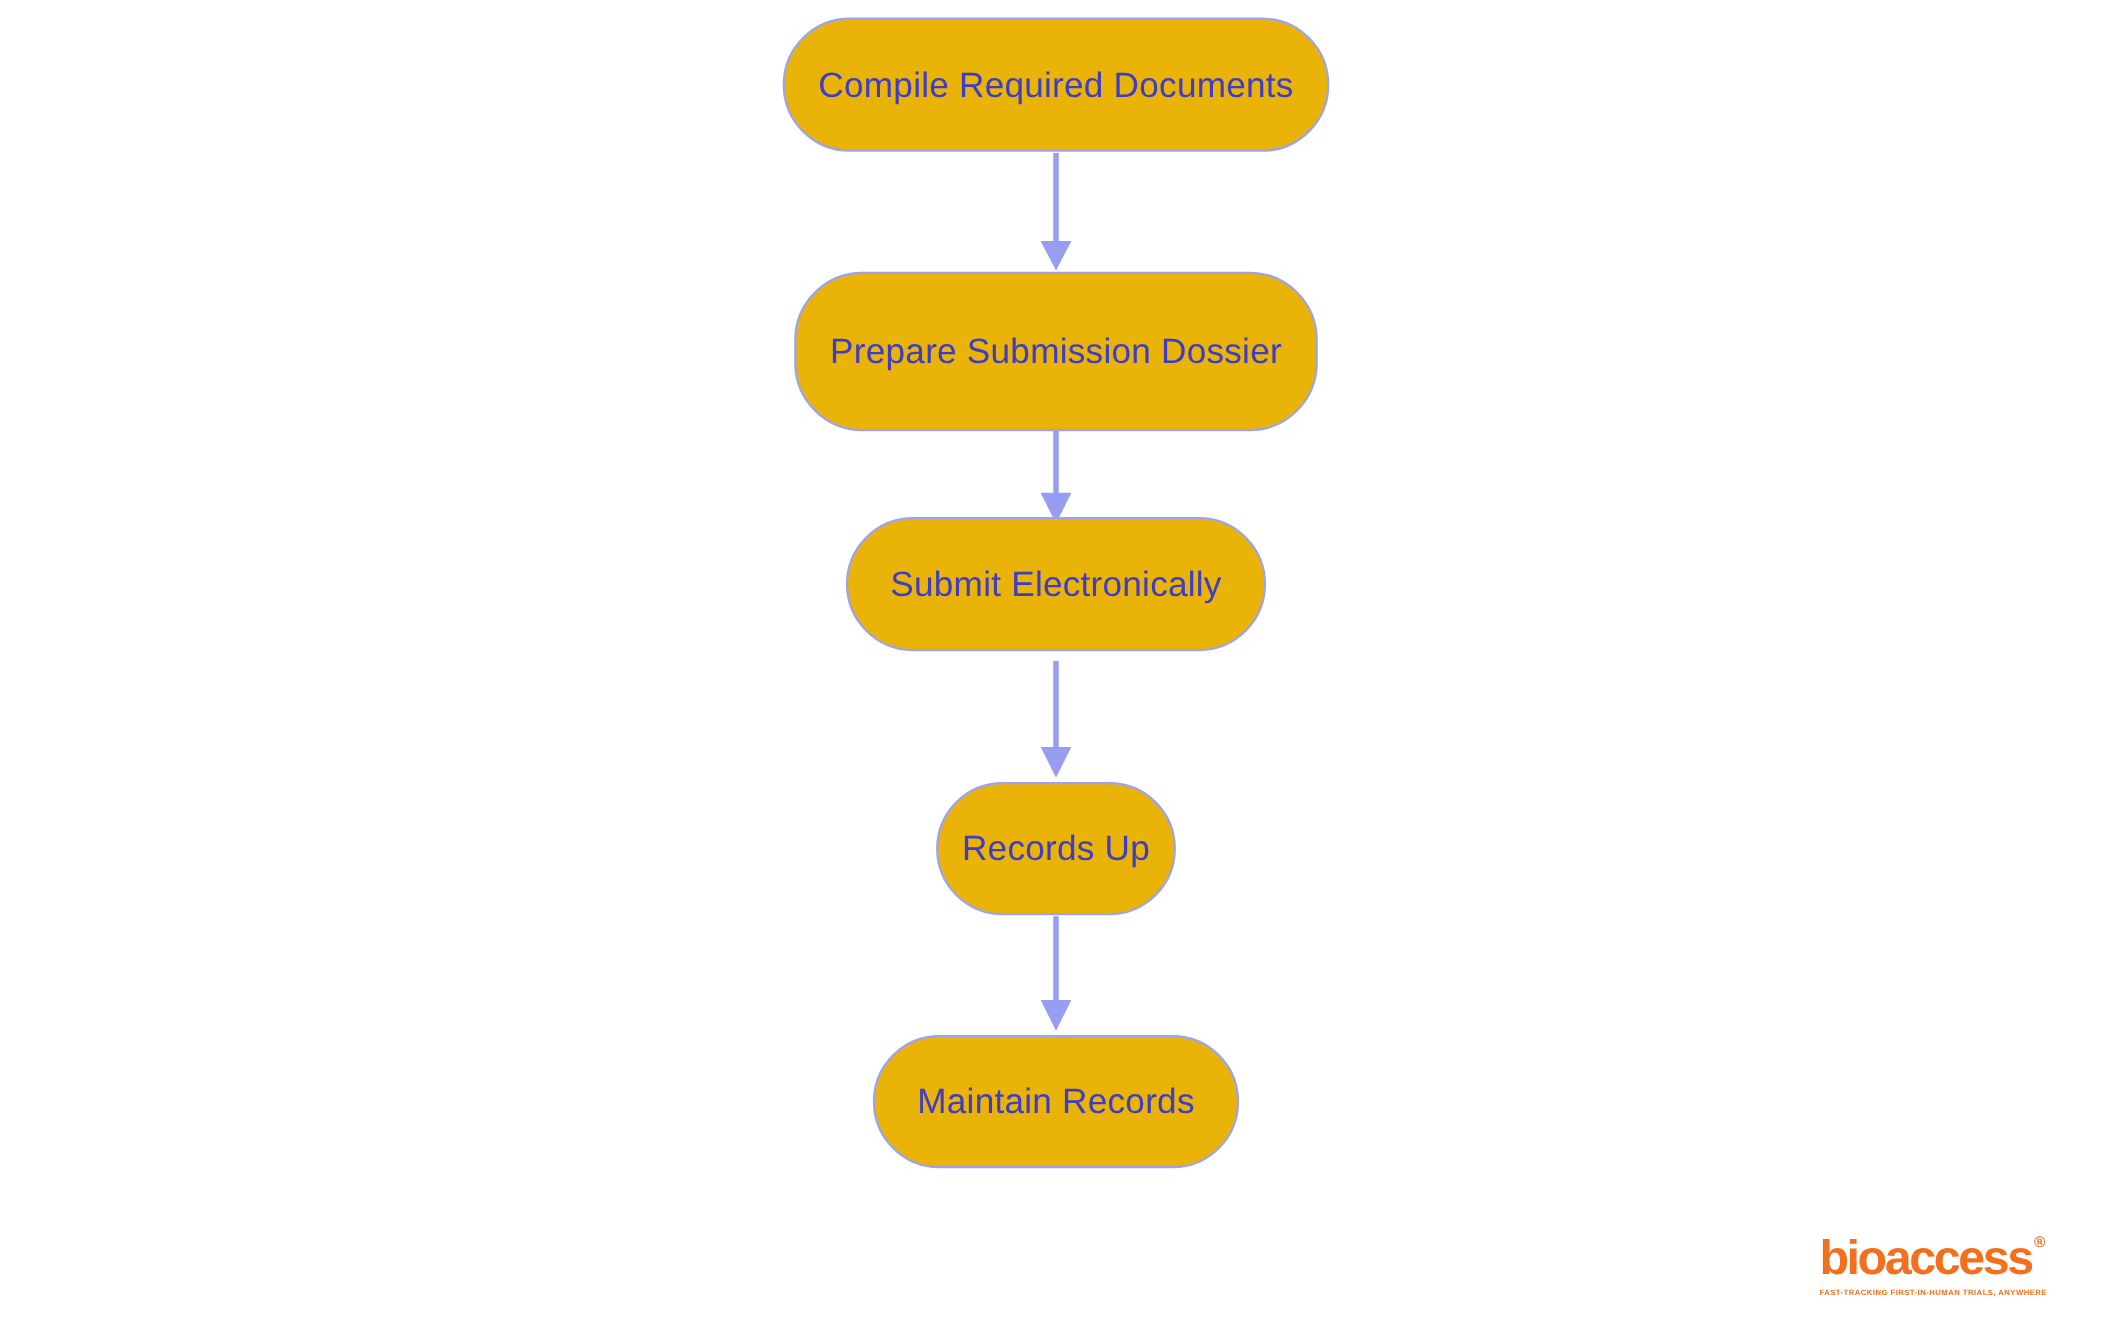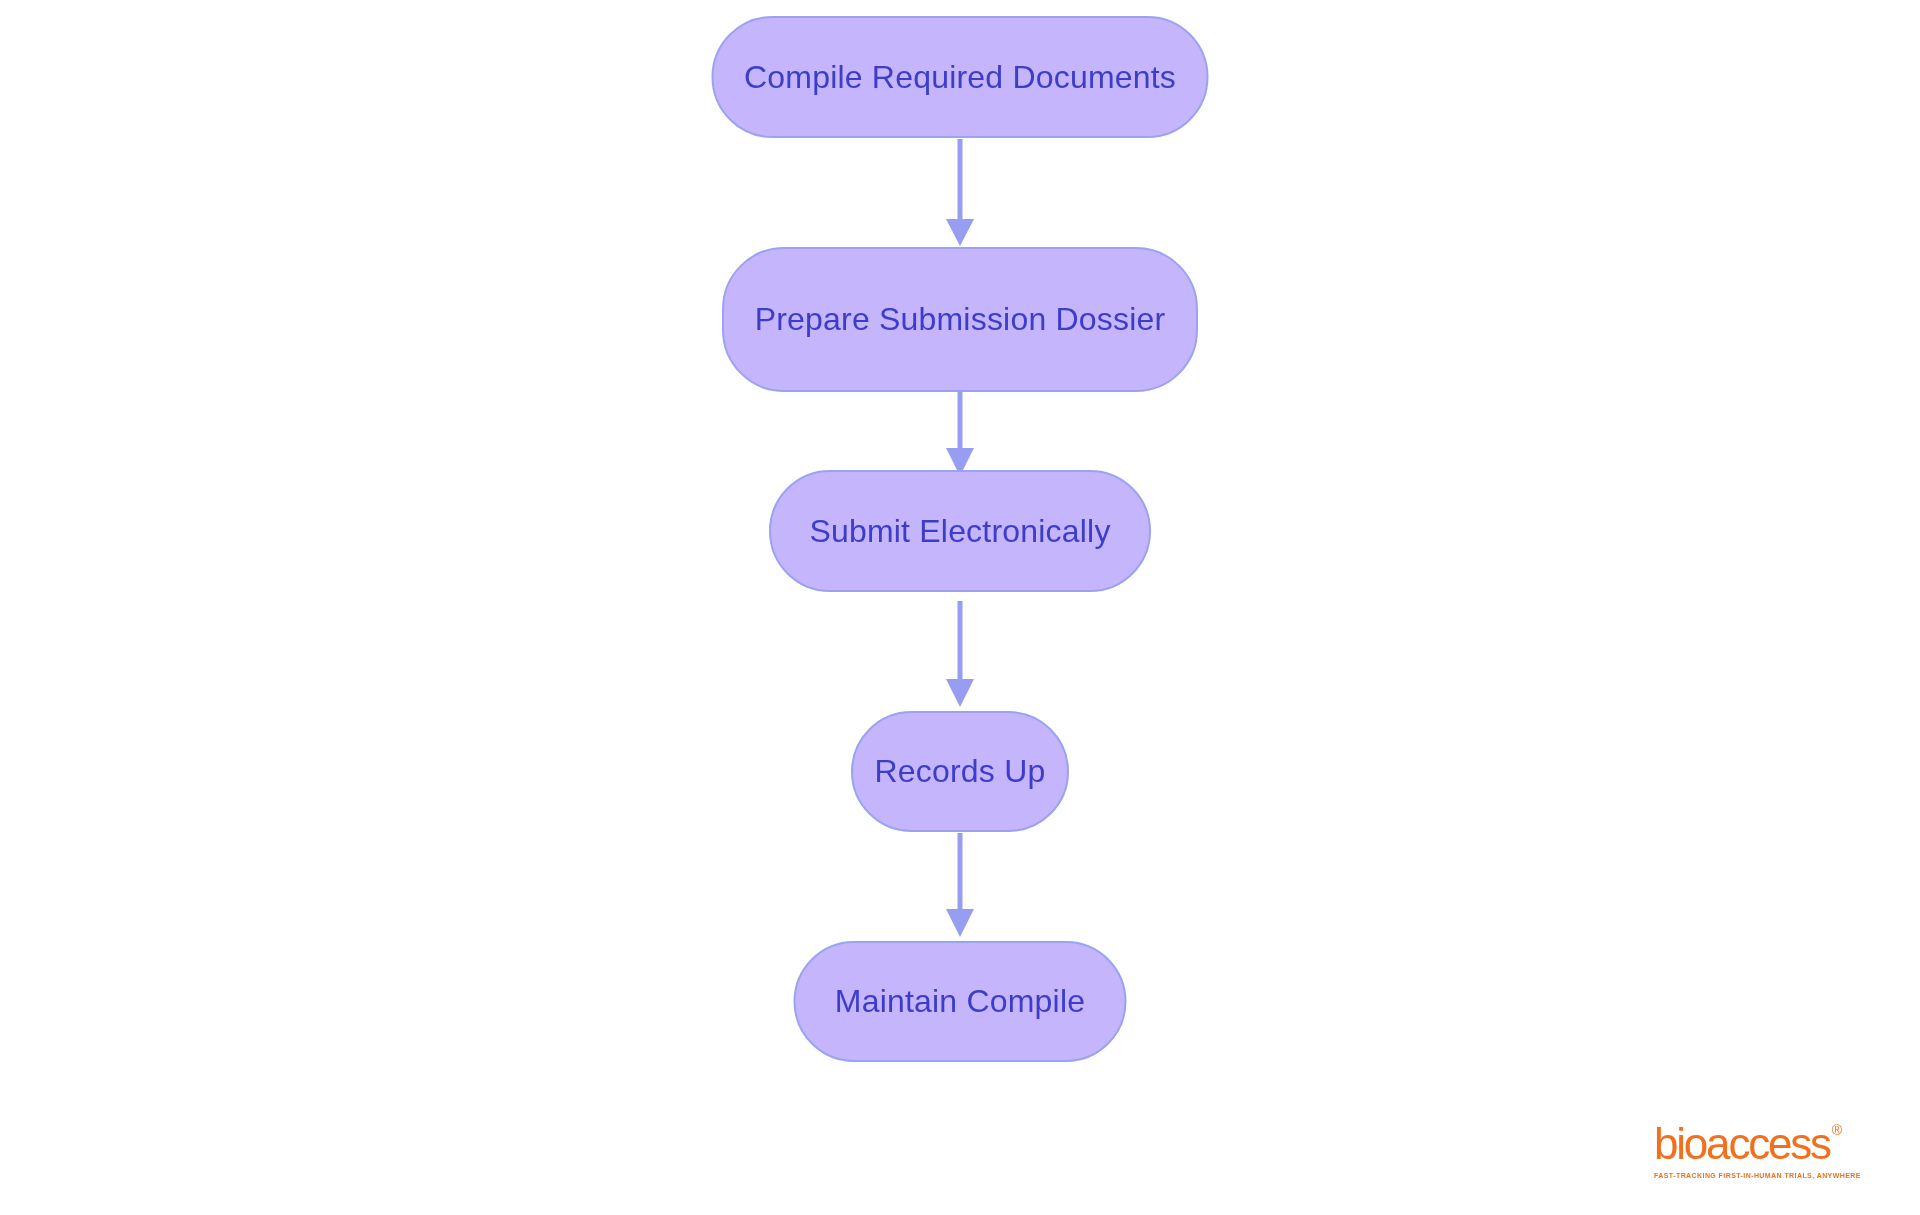--- a/index.html
+++ b/index.html
@@ -16,21 +16,21 @@
     width: 1920px;
     height: 1215px;
     background: #ffffff;
   }
   
   .node {
     position: absolute;
     left: 960px;
     transform: translateX(-50%);
     box-sizing: border-box;
-    background: #c4b5fd;
+    background: #eab308;
     border: 2px solid #9ca2f2;
     border-radius: 62px;
     display: flex;
     align-items: center;
     justify-content: center;
     color: #3d3dc7;
     font-size: 32px;
     letter-spacing: 0.2px;
     white-space: nowrap;
   }
@@ -56,21 +56,21 @@
   }
 
   
   .logo {
     position: absolute;
     left: 1654px;
     top: 1122px;
     color: #f2701d;
   }
   .wordmark {
-    font-weight: normal;
+    font-weight: bold;
     font-size: 44px;
     letter-spacing: -2.2px;
     line-height: 1;
   }
   .reg {
     font-size: 14px;
     letter-spacing: 0;
     vertical-align: super;
     position: relative;
     top: -8px;
@@ -114,21 +114,21 @@
   <div class="node n2">
     <span>Prepare Submission Dossier</span>
   </div>
   <div class="node n3">
     <span>Submit Electronically</span>
   </div>
   <div class="node n4">
     <span>Records Up</span>
   </div>
   <div class="node n5">
-    <span>Maintain Compile</span>
+    <span>Maintain Records</span>
   </div>
 
   <div class="logo">
     <div class="wordmark">
       <span>bioaccess</span><span class="reg">®</span>
     </div>
     <div class="tagline">FAST-TRACKING FIRST-IN-HUMAN TRIALS, ANYWHERE</div>
   </div>
 
 </div>

